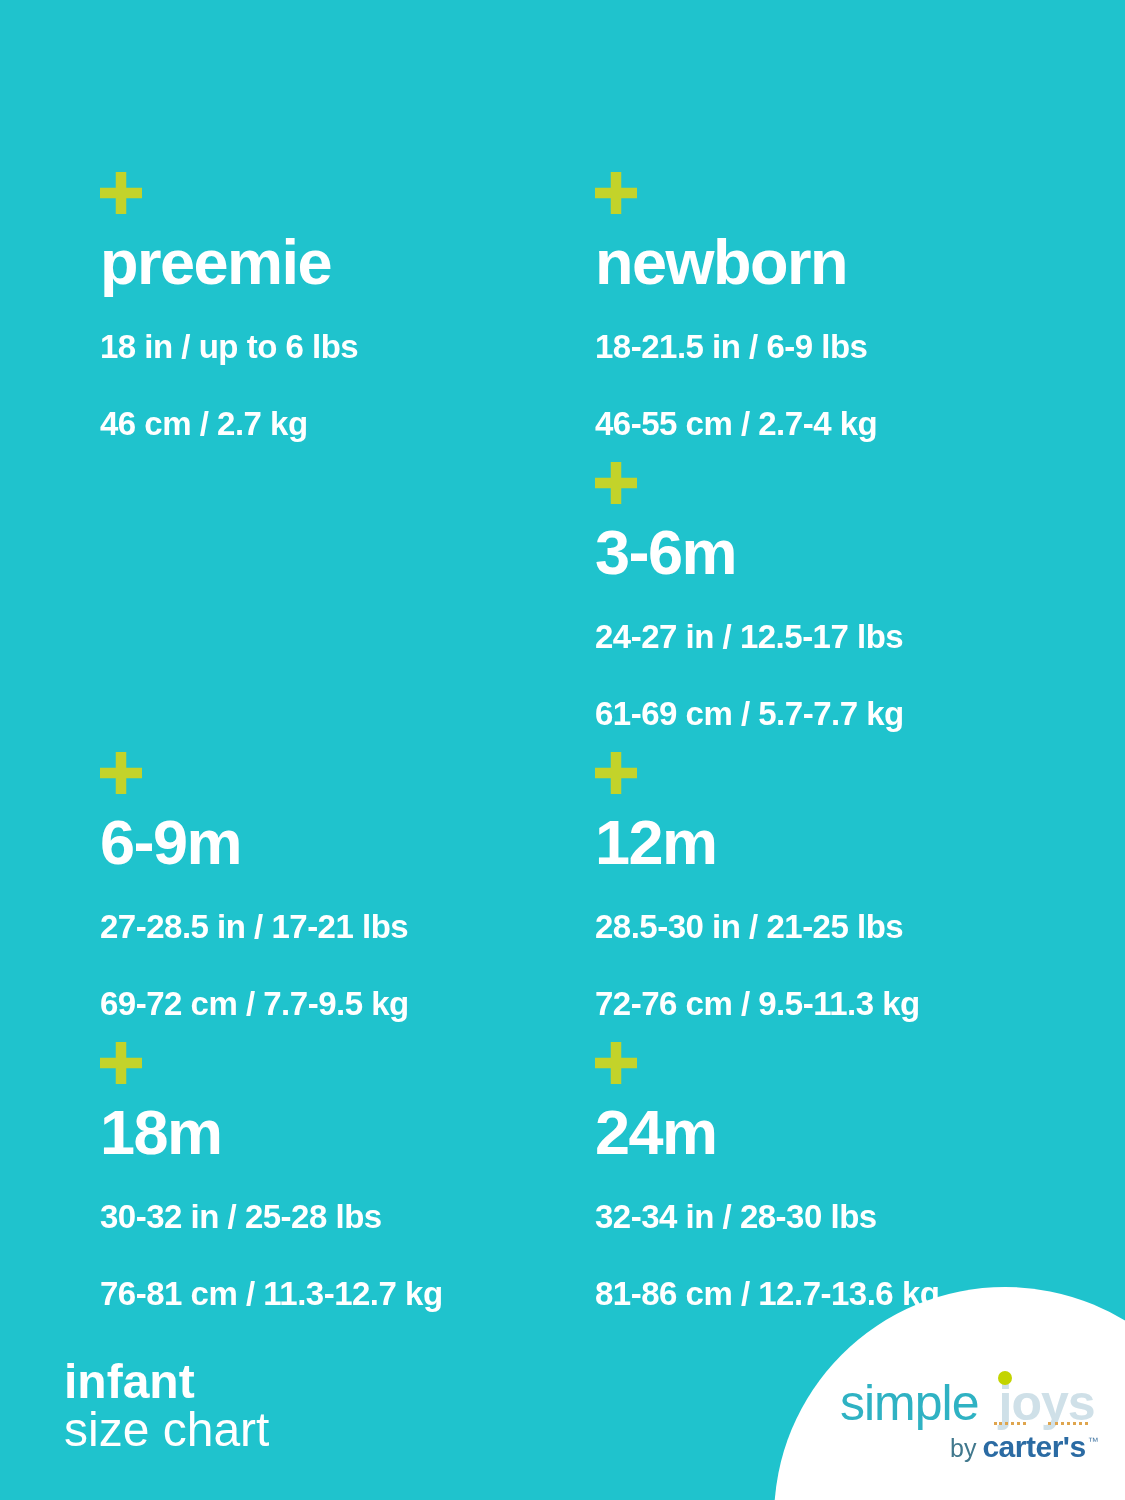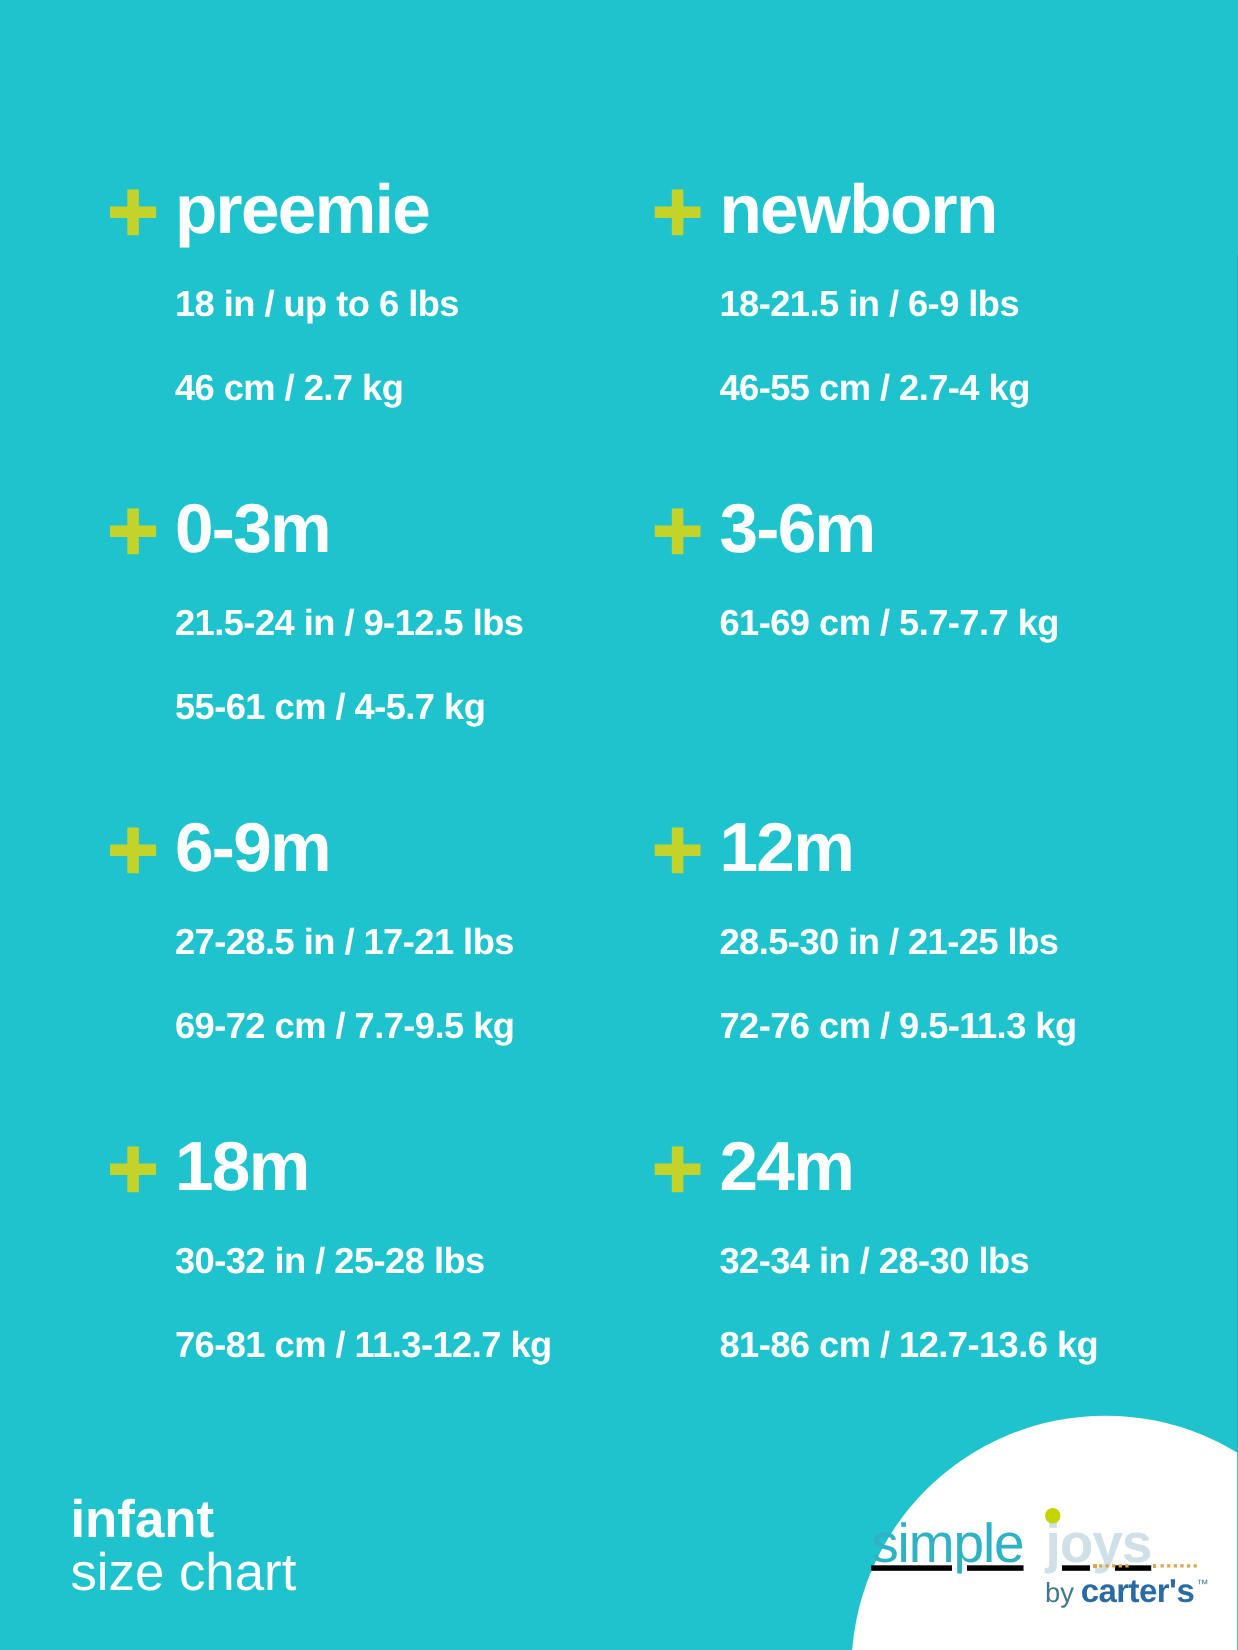--- a/index.html
+++ b/index.html
@@ -10,20 +10,21 @@
     overflow:hidden;
     font-family:"Liberation Sans", sans-serif;
     -webkit-font-smoothing:antialiased;
   }
   .size-block{
     position:absolute;
     display:flex;
     align-items:flex-start;
     gap:17px;
     color:#ffffff;
+    flex-direction:column;
   }
   .r1{top:160px}.r2{top:450px}.r3{top:740px}.r4{top:1030px}
   .cl{left:100px}.cr{left:595px}
   .plus{
     width:42px;height:42px;
     margin-top:12px;
     color:#c3d32a;
     flex:0 0 auto;
   }
   .plus svg{display:block;width:100%;height:100%;fill:currentColor;}
@@ -52,25 +53,24 @@
   .footer-label .sub{font-weight:400;display:block;text-align:center;}
   .logo-circle{
     position:absolute;
     left:774px;top:1287px;
     width:462px;height:462px;
     background:#ffffff;
     border-radius:50%;
   }
   .logo-line1{
     position:absolute;
-    left:792px;top:1374px;
+    left:840px;top:1374px;
     display:flex;
     align-items:flex-start;
     z-index:2;
-    text-decoration:underline;
   }
   .logo-simple{
     font-size:50px;
     font-weight:400;
     color:#2fb2c3;
     letter-spacing:-1px;
   }
   .logo-joys{
     font-size:50px;
     font-weight:700;
@@ -146,41 +146,30 @@
           <path d="M9 0h6v9h9v6h-9v9H9v-9H0V9h9z"></path>
         </svg>
       </span>
     <div>
       <div class="size-title">newborn</div>
       <div class="size-line">18-21.5 in / 6-9 lbs</div>
       <div class="size-line">46-55 cm / 2.7-4 kg</div>
     </div>
   </div>
 
-  <div class="size-block r2 cl">
-    <span class="plus">
-        <svg viewBox="0 0 24 24">
-          <path d="M9 0h6v9h9v6h-9v9H9v-9H0V9h9z"></path>
-        </svg>
-      </span>
-    <div>
-      <div class="size-title">0-3m</div>
-      <div class="size-line">21.5-24 in / 9-12.5 lbs</div>
-      <div class="size-line">55-61 cm / 4-5.7 kg</div>
-    </div>
-  </div>
 
   <div class="size-block r2 cr">
     <span class="plus">
         <svg viewBox="0 0 24 24">
           <path d="M9 0h6v9h9v6h-9v9H9v-9H0V9h9z"></path>
         </svg>
       </span>
     <div>
       <div class="size-title">3-6m</div>
+      <div class="size-line">24-27 in / 12.5-17 lbs</div>
       <div class="size-line">61-69 cm / 5.7-7.7 kg</div>
     </div>
   </div>
 
   <div class="size-block r3 cl">
     <span class="plus">
         <svg viewBox="0 0 24 24">
           <path d="M9 0h6v9h9v6h-9v9H9v-9H0V9h9z"></path>
         </svg>
       </span>

